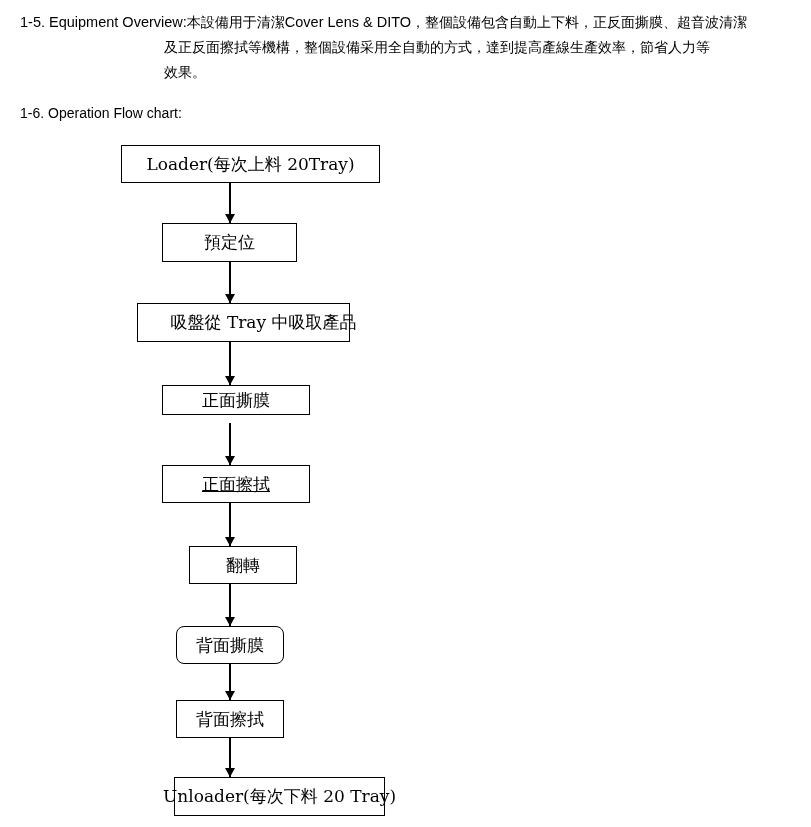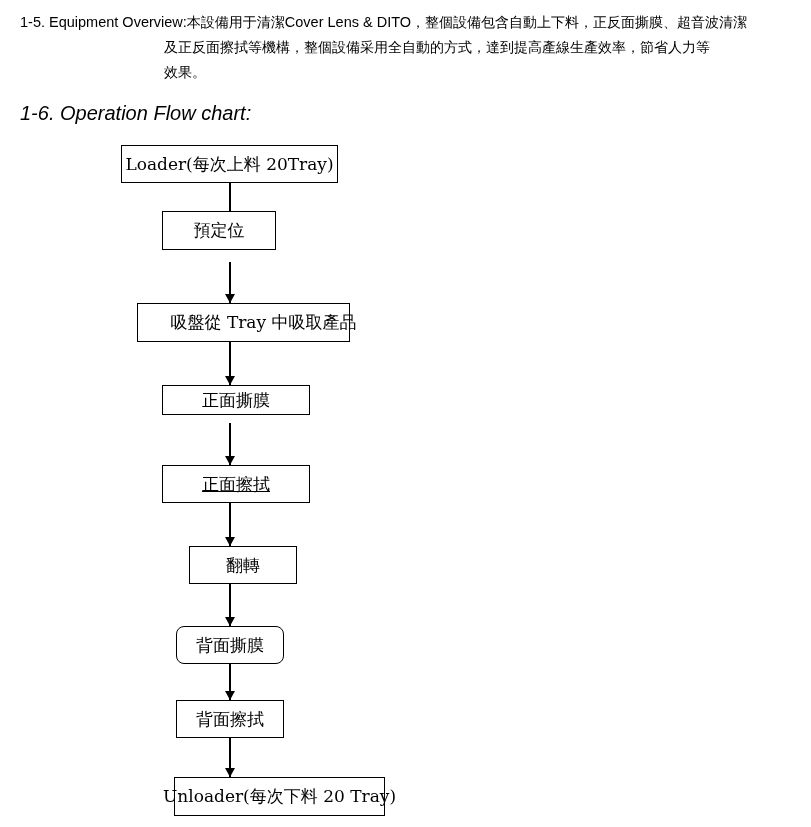--- a/index.html
+++ b/index.html
@@ -38,24 +38,23 @@
   }
   .para-line.indent {
     padding-left: 144px;
   }
 
   
   .section-flow-heading {
     position: absolute;
     left: 20px;
     top: 102px;
-    font-size: 20px;
+    font-size: 14px;
     line-height: 22px;
     white-space: nowrap;
-    font-style: italic;
   }
 
   
   .flowchart {
     position: absolute;
     left: 0;
     top: 0;
     width: 811px;
     height: 827px;
     pointer-events: none;
@@ -115,28 +114,28 @@
   <div class="para-line indent">
     <span class="cjk">效果。</span>
   </div>
 
 </div>
 
 <div class="section-flow-heading">1-6. Operation Flow chart:</div>
 
 <div class="flowchart">
 
-  <div class="flow-box" style="left:121px; top:145px; width:217px; height:38px;">Loader(每次上料 20Tray)</div>
+  <div class="flow-box" style="left:121px; top:145px; width:259px; height:38px;">Loader(每次上料 20Tray)</div>
 
   <div class="connector" style="left:229px; top:183px; height:40px;">
     <div class="stem" style="height:40px;"></div>
     <div class="head" style="top:31px;"></div>
   </div>
 
-  <div class="flow-box cjk-only" style="left:162px; top:211px; width:114px; height:39px;">預定位</div>
+  <div class="flow-box cjk-only" style="left:162px; top:223px; width:135px; height:39px;">預定位</div>
 
   <div class="connector" style="left:229px; top:262px; height:41px;">
     <div class="stem" style="height:41px;"></div>
     <div class="head" style="top:32px;"></div>
   </div>
 
   <div class="flow-box" style="left:137px; top:303px; width:213px; height:39px;padding-left:40px;">吸盤從 Tray 中吸取產品</div>
 
   <div class="connector" style="left:229px; top:342px; height:43px;">
     <div class="stem" style="height:43px;"></div>

